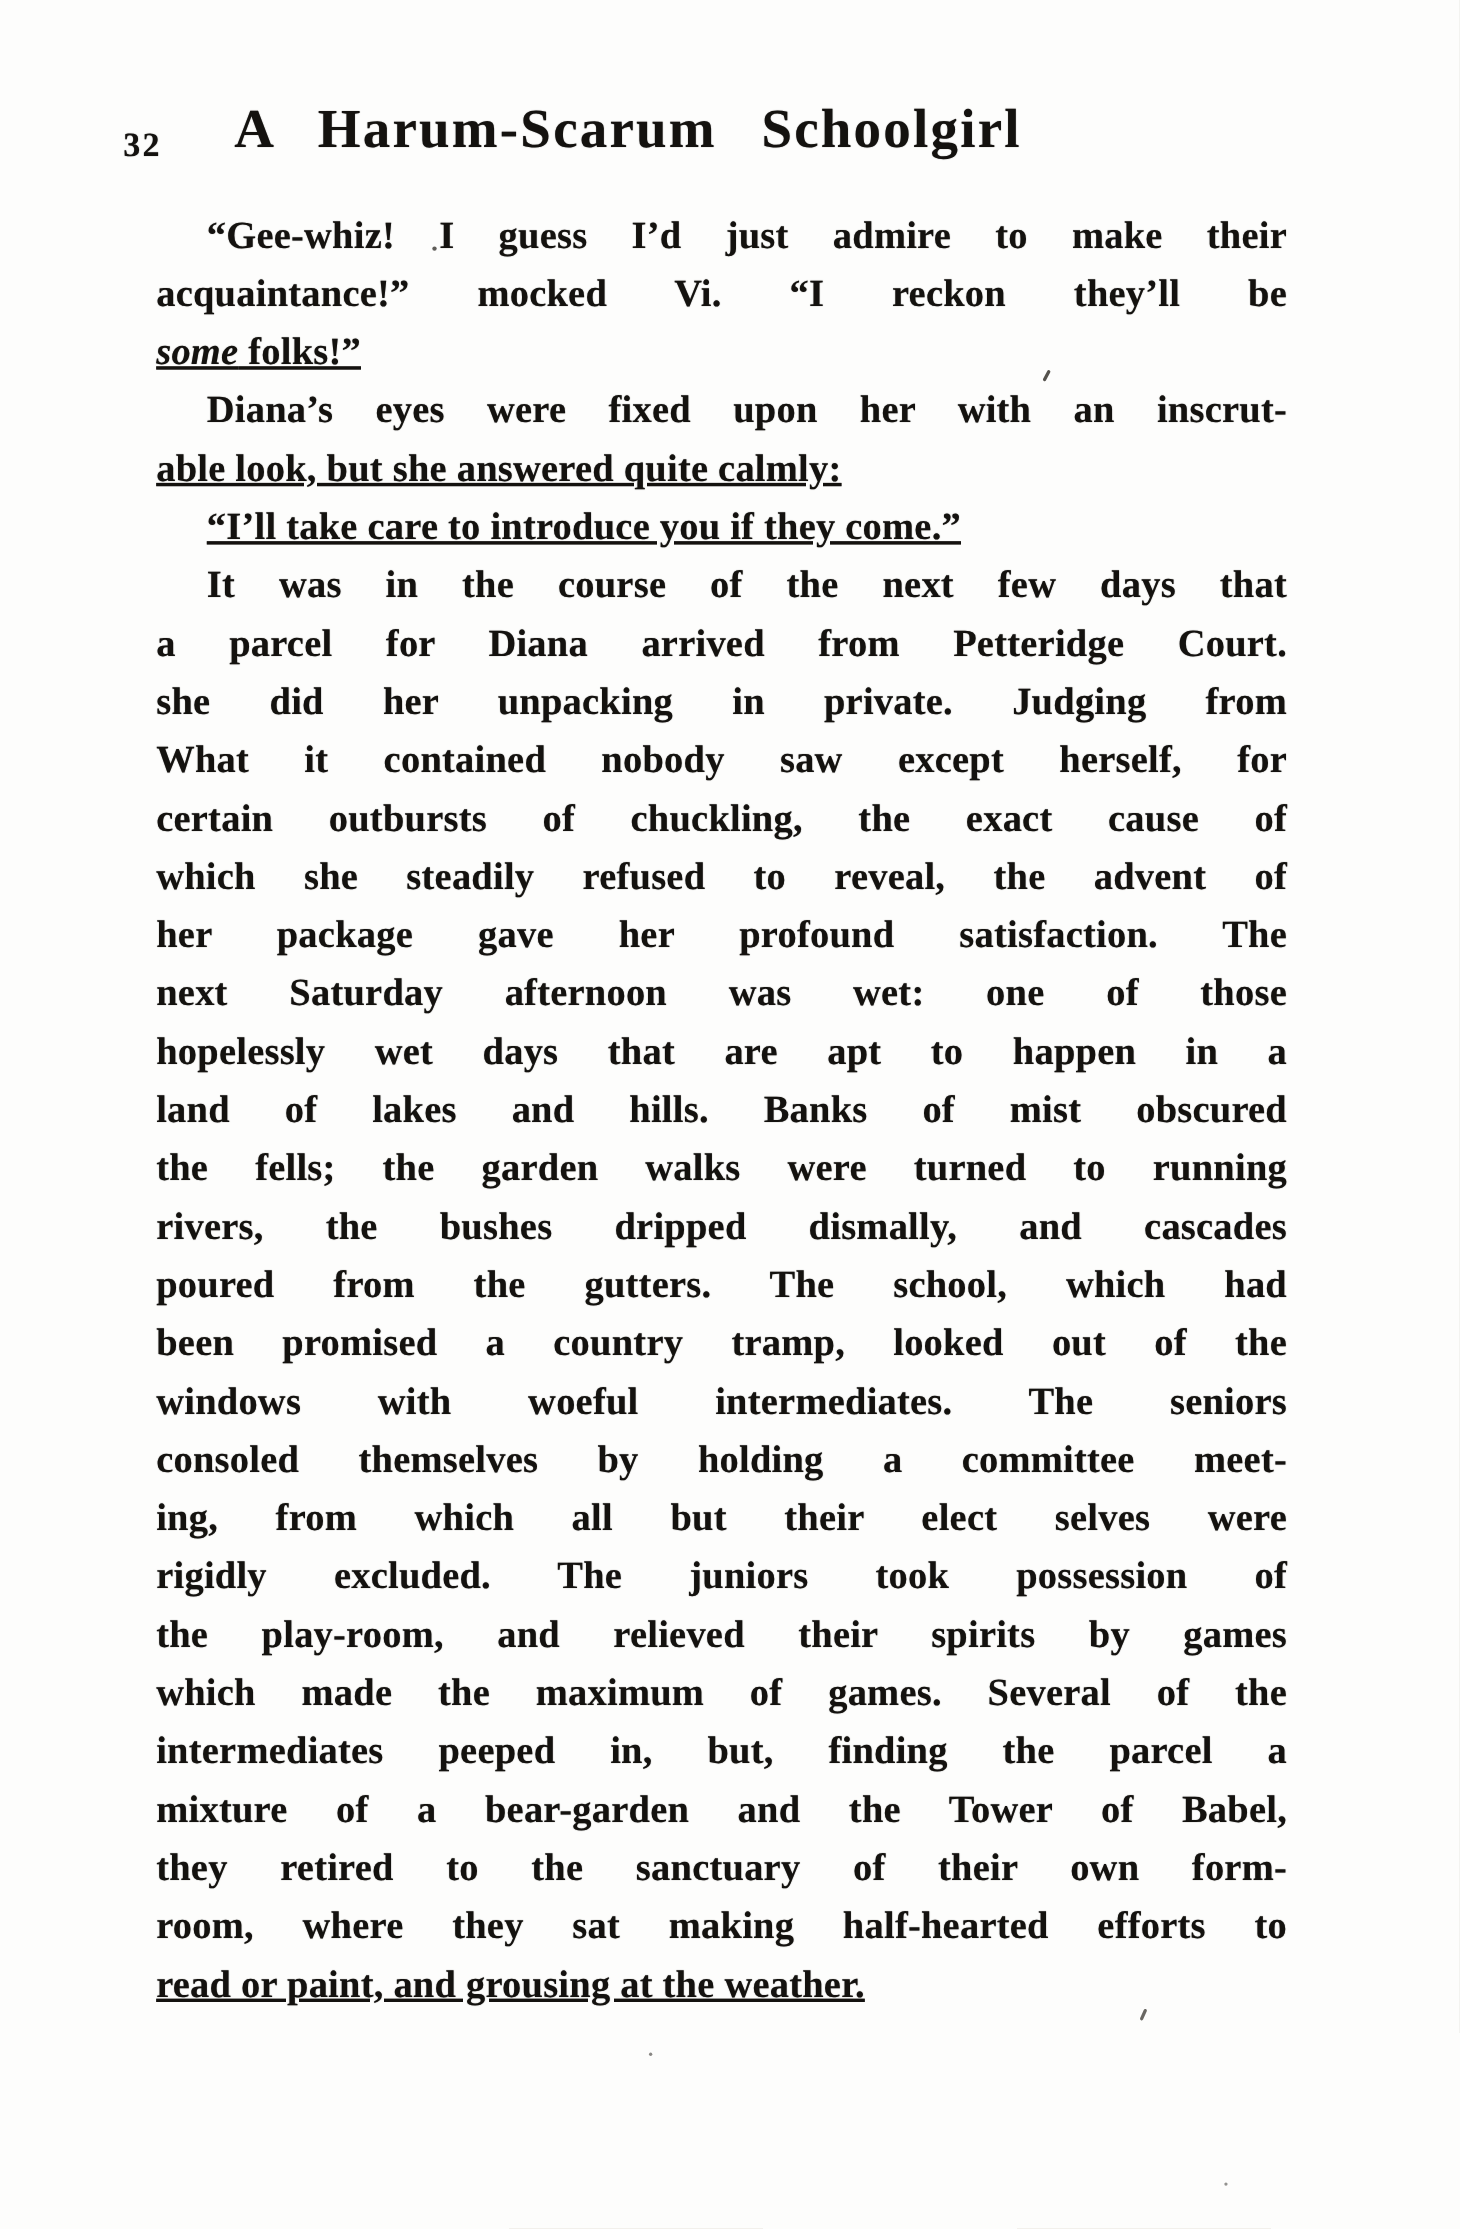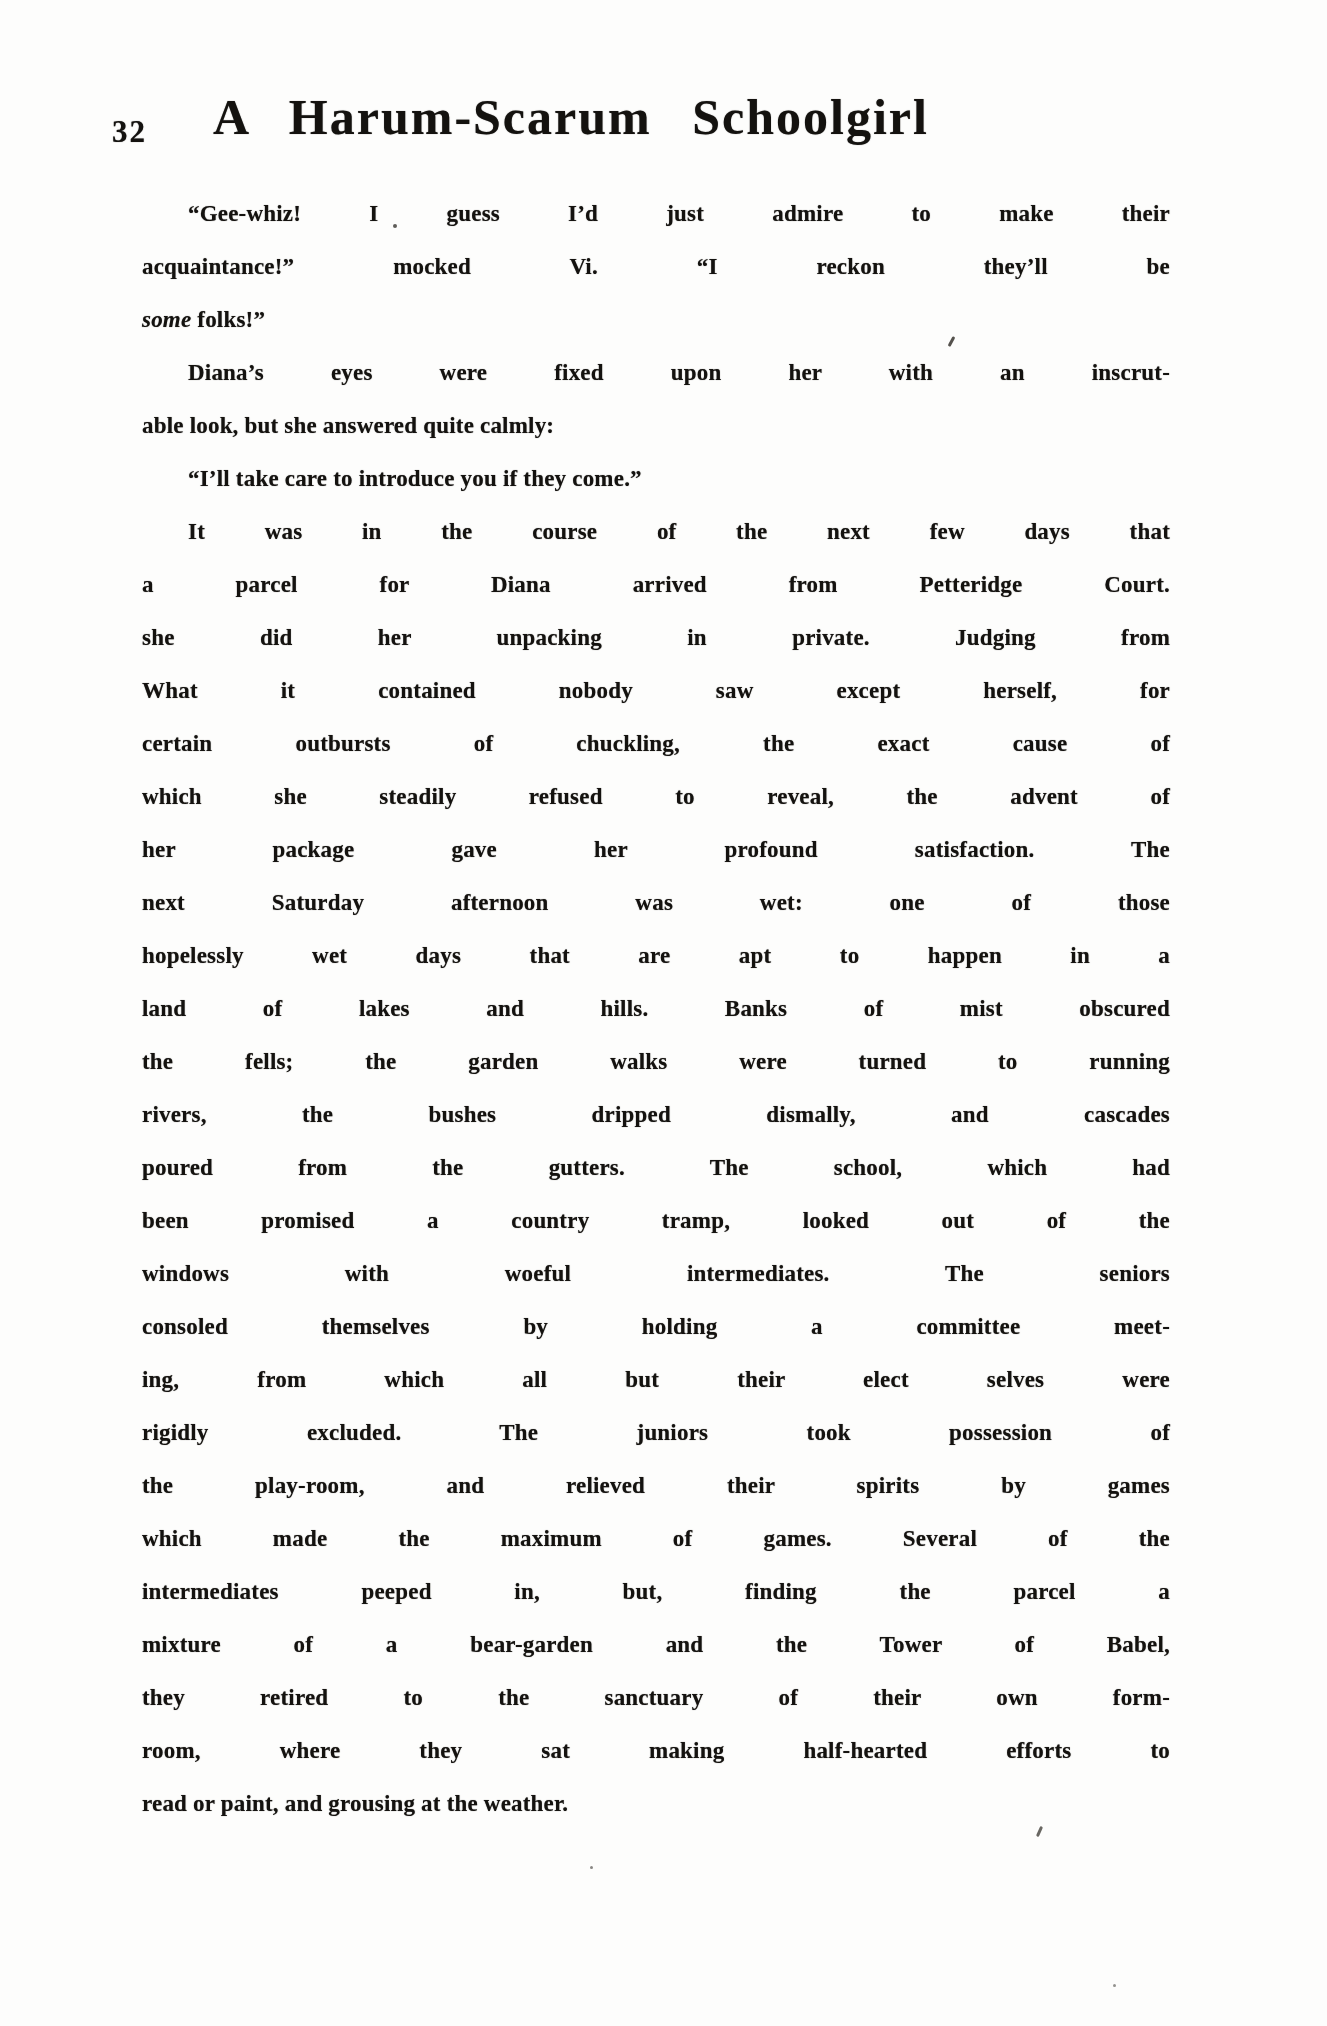--- a/index.html
+++ b/index.html
@@ -23,27 +23,27 @@
   .head-title{
     position:absolute;left:213px;top:0;
     font-size:50px;font-weight:700;
     letter-spacing:2px;word-spacing:26px;
     white-space:nowrap;
     text-shadow:0 0 1px rgba(20,18,15,.5);
   }
   
   .text-block{
     position:absolute;left:142px;top:187px;width:1028px;
-    font-size:23px;font-weight:600;line-height:53px;
+    font-size:35px;font-weight:600;line-height:53px;
     text-shadow:0 0 1px rgba(20,18,15,.55);
     letter-spacing:.2px;
   }
   .line{height:53px;overflow:visible;white-space:normal;}
   .j{text-align:justify;text-align-last:justify;text-justify:inter-word;}
-  .l{text-align:left;text-align-last:left;}
+  .l{text-align:left;text-align-last:left;text-decoration:underline;}
   .in{text-indent:46px;}
   .it{font-style:italic;}
   
   .speck{position:absolute;background:#2a2721;border-radius:50%;}
   .tick{position:absolute;background:#2a2721;border-radius:2px;}
 </style>
 </head>
 <body>
 
 <div class="page">

